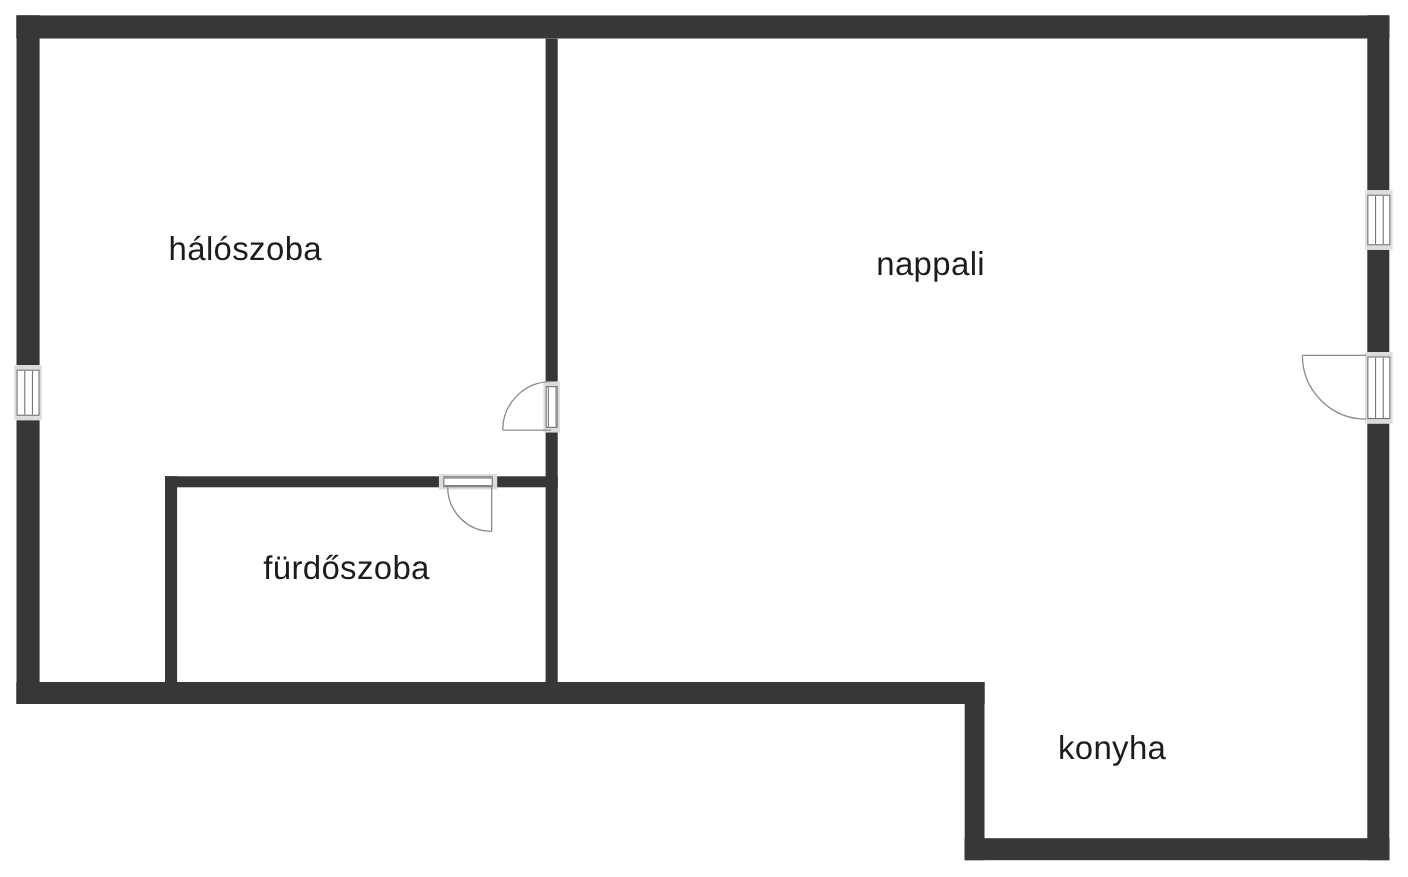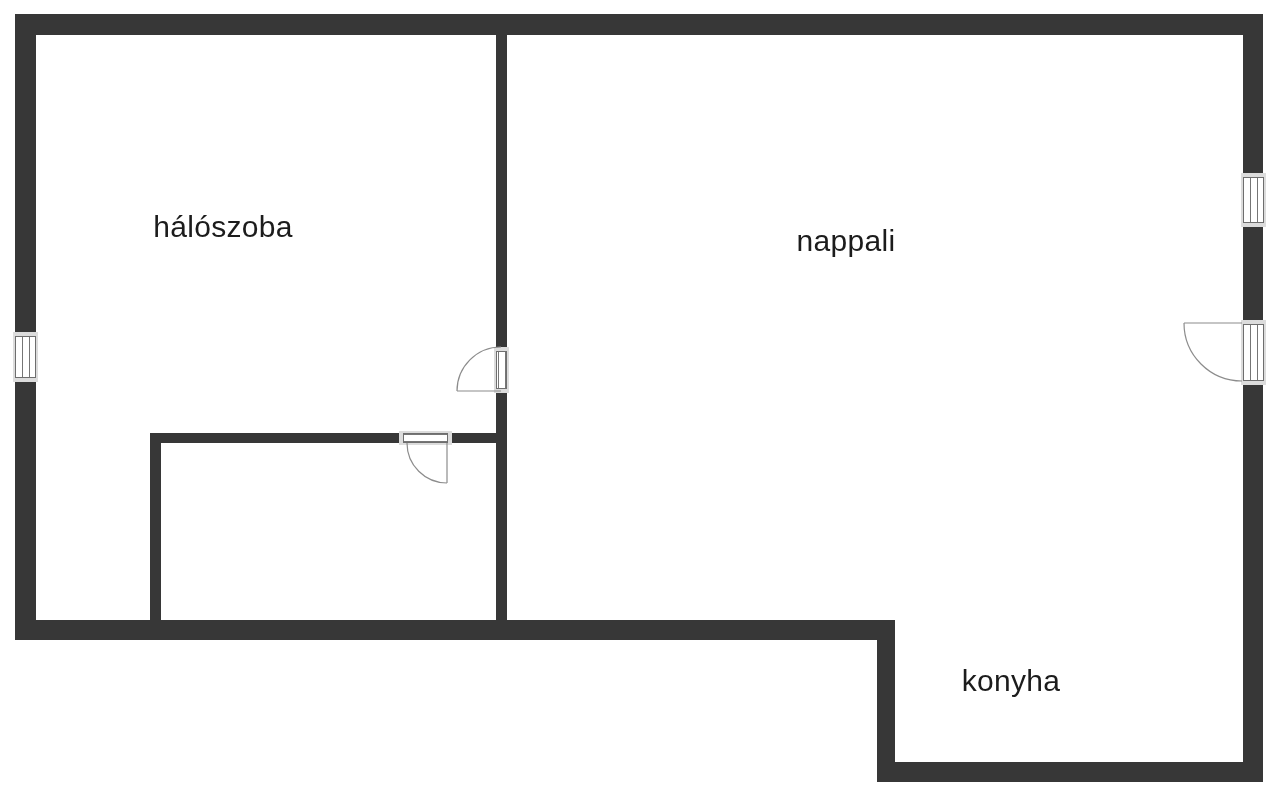--- a/index.html
+++ b/index.html
@@ -125,15 +125,16 @@
     <path d="M 457 391 L 501 391"></path>
     <path d="M 457 391 A 44 44 0 0 1 501 347"></path>
     <path d="M 447 443 L 447 483"></path>
     <path d="M 407 443 A 40 40 0 0 0 447 483"></path>
     <path d="M 1184 323 L 1242 323"></path>
     <path d="M 1184 323 A 58 58 0 0 0 1242 381"></path>
   </svg>
 
   <div class="room-label" style="left:223px; top:227px;">hálószoba</div>
   <div class="room-label" style="left:846px; top:241px;">nappali</div>
+  <div class="room-label" style="left:315px; top:517px;">fürdőszoba</div>
   <div class="room-label" style="left:1011px; top:681px;">konyha</div>
 
 </div>
 
 </body></html>

